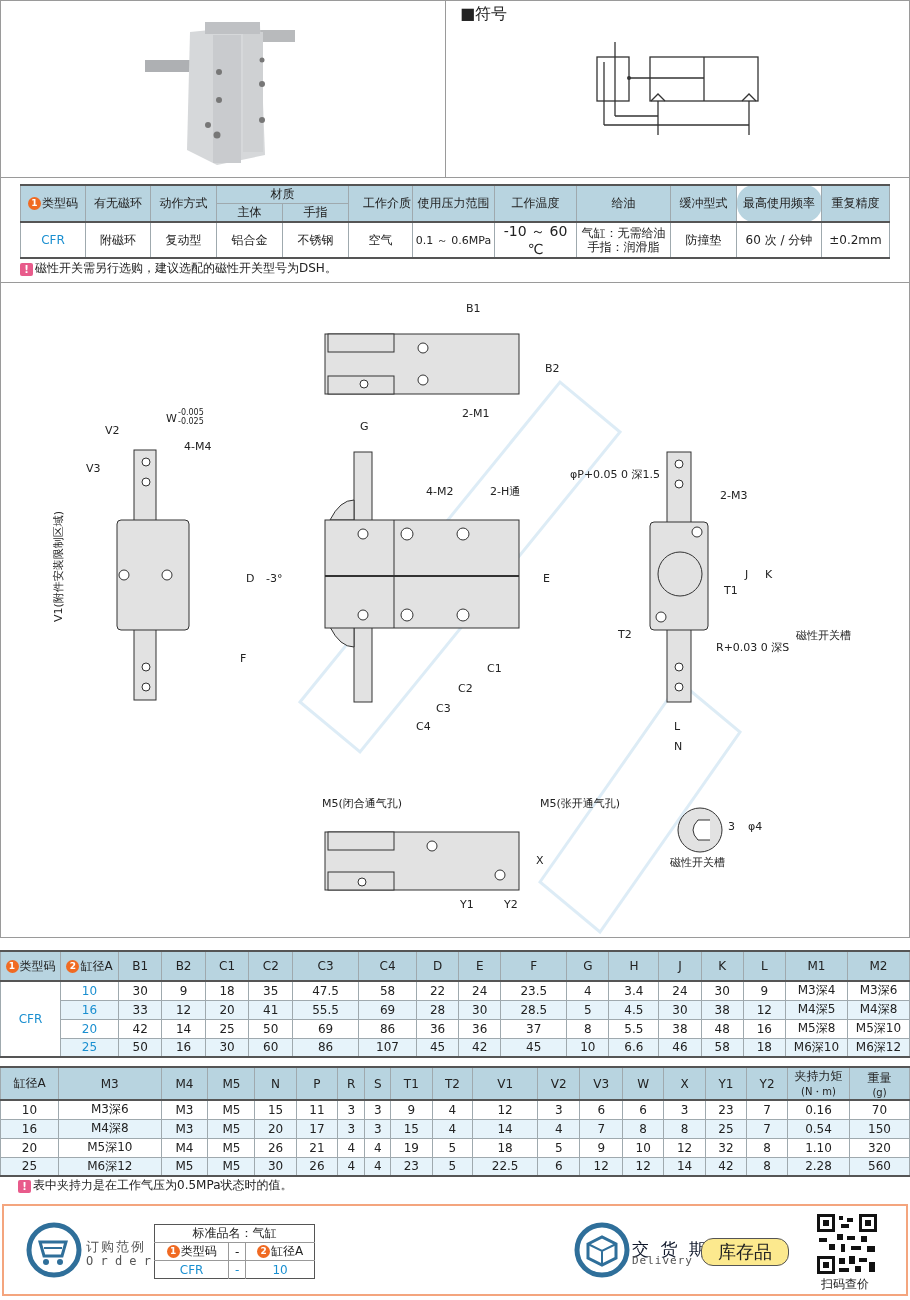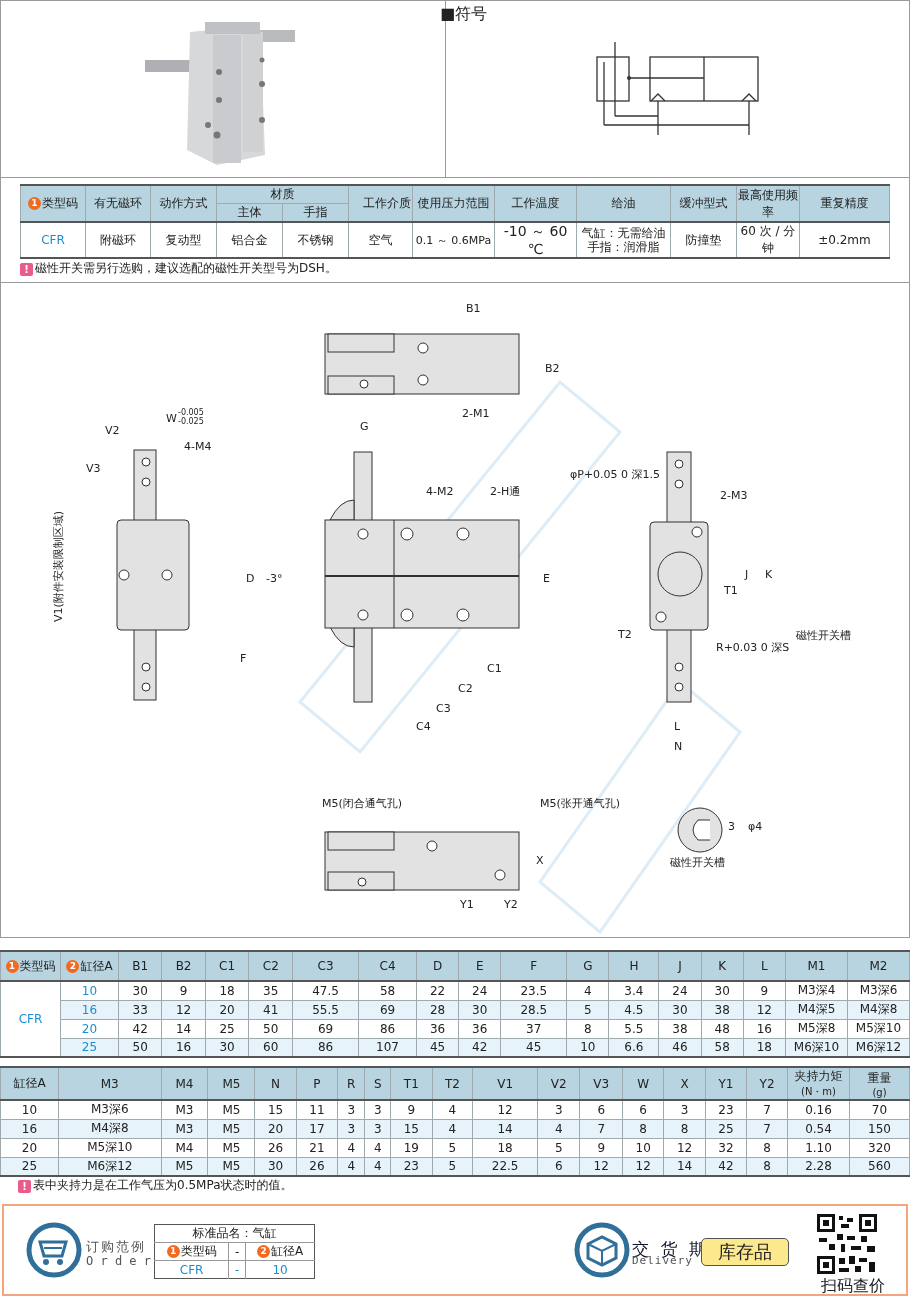--- a/index.html
+++ b/index.html
@@ -37,21 +37,21 @@
   <rect x="60" y="12" width="55" height="12" fill="#bfc1c4"></rect>
   <circle cx="74" cy="62" r="3" fill="#777"></circle>
     <circle cx="74" cy="90" r="3" fill="#777"></circle>
   <circle cx="63" cy="115" r="3" fill="#777"></circle>
     <circle cx="72" cy="125" r="3.5" fill="#777"></circle>
   <circle cx="117" cy="50" r="2.5" fill="#777"></circle>
     <circle cx="117" cy="74" r="3" fill="#777"></circle>
     <circle cx="117" cy="110" r="3" fill="#777"></circle>
 </svg>
 
-<div class="abs" style="left:440px;top:4px;font-size:16px;">■符号</div>
+<div class="abs" style="left:460px;top:4px;font-size:16px;">■符号</div>
 <svg class="abs" style="left:595px;top:40px" width="175" height="100">
   <g stroke="#333" fill="none" stroke-width="1.3">
     <rect x="2" y="17" width="32" height="44"></rect>
     <line x1="20" y1="2" x2="20" y2="76"></line>
     <line x1="9" y1="22" x2="9" y2="85"></line>
     <rect x="55" y="17" width="108" height="44"></rect>
     <line x1="109" y1="17" x2="109" y2="61"></line>
     <line x1="34" y1="38" x2="109" y2="38"></line>
     <polyline points="56,61 63,54 70,61"></polyline>
     <polyline points="147,61 154,54 161,61"></polyline>
@@ -69,21 +69,21 @@
     <tr class="hdr" style="height:17px;">
       <th rowspan="2" style="width:65px;"><span class="badge">1</span><span>类型码</span></th>
       <th rowspan="2" style="width:65px;">有无磁环</th>
       <th rowspan="2" style="width:66px;font-family:Liberation Mono, monospace;">动作方式</th>
       <th colspan="2">材质</th>
       <th rowspan="2" style="width:64px;padding-left:13px;">工作介质</th>
       <th rowspan="2" style="width:82px;">使用压力范围</th>
       <th rowspan="2" style="width:82px;">工作温度</th>
       <th rowspan="2" style="width:94px;">给油</th>
       <th rowspan="2" style="width:66px;">缓冲型式</th>
-      <th rowspan="2" style="width:63px;">最高使用频率</th>
+      <th rowspan="2" style="width:85px;border-radius:17px;">最高使用频率</th>
       <th rowspan="2">重复精度</th>
     </tr>
     <tr class="hdr" style="height:17px;">
       <th style="width:66px;">主体</th>
       <th style="width:66px;">手指</th>
     </tr>
   </thead>
   <tbody>
     <tr style="height:34px;">
       <td class="blue">CFR</td>
@@ -459,21 +459,21 @@
 </tbody>
   </table>
 
 <svg class="abs" style="left:574px;top:1222px" width="56" height="56">
   <circle cx="28" cy="28" r="25" fill="none" stroke="#2f6f9a" stroke-width="5"></circle>
   <path d="M14 22 L28 15 L42 22 L42 36 L28 43 L14 36 Z" fill="none" stroke="#2f6f9a" stroke-width="3"></path>
   <path d="M14 22 L28 29 L42 22 M28 29 V43" fill="none" stroke="#2f6f9a" stroke-width="2"></path>
 </svg>
 <div class="abs" style="left:632px;top:1238px;font-size:17px;color:#0f172a;letter-spacing:3px;">交 货 期</div>
 <div class="abs" style="left:632px;top:1254px;font-size:11px;color:#555;font-family:'DejaVu Sans Mono',monospace;letter-spacing:1px;">Delivery</div>
-<div class="abs" style="left:701px;top:1238px;width:88px;height:28px;background:#fce98e;border:1px solid #555;border-radius:5px;font-size:18px;text-align:center;line-height:26px;">库存品</div>
+<div class="abs" style="left:701px;top:1238px;width:88px;height:28px;background:#fce98e;border:1px solid #555;border-radius:12px;font-size:18px;text-align:center;line-height:26px;">库存品</div>
 
 <svg class="abs" style="left:817px;top:1214px" width="60" height="60">
   <rect width="60" height="60" fill="#fff"></rect>
   <g fill="#111">
     <rect x="0" y="0" width="18" height="18"></rect>
       <rect x="3" y="3" width="12" height="12" fill="#fff"></rect>
       <rect x="6" y="6" width="6" height="6"></rect>
     <rect x="42" y="0" width="18" height="18"></rect>
       <rect x="45" y="3" width="12" height="12" fill="#fff"></rect>
       <rect x="48" y="6" width="6" height="6"></rect>
@@ -492,13 +492,13 @@
     <rect x="34" y="32" width="10" height="4"></rect>
       <rect x="50" y="32" width="8" height="6"></rect>
       <rect x="22" y="44" width="6" height="6"></rect>
     <rect x="32" y="42" width="6" height="8"></rect>
       <rect x="42" y="44" width="8" height="4"></rect>
       <rect x="52" y="48" width="6" height="10"></rect>
     <rect x="22" y="54" width="10" height="4"></rect>
       <rect x="38" y="52" width="6" height="6"></rect>
   </g>
 </svg>
-<div class="abs" style="left:821px;top:1276px;font-size:16px;">扫码查价</div>
+<div class="abs" style="left:821px;top:1276px;font-size:12px;">扫码查价</div>
 
 </body></html>

